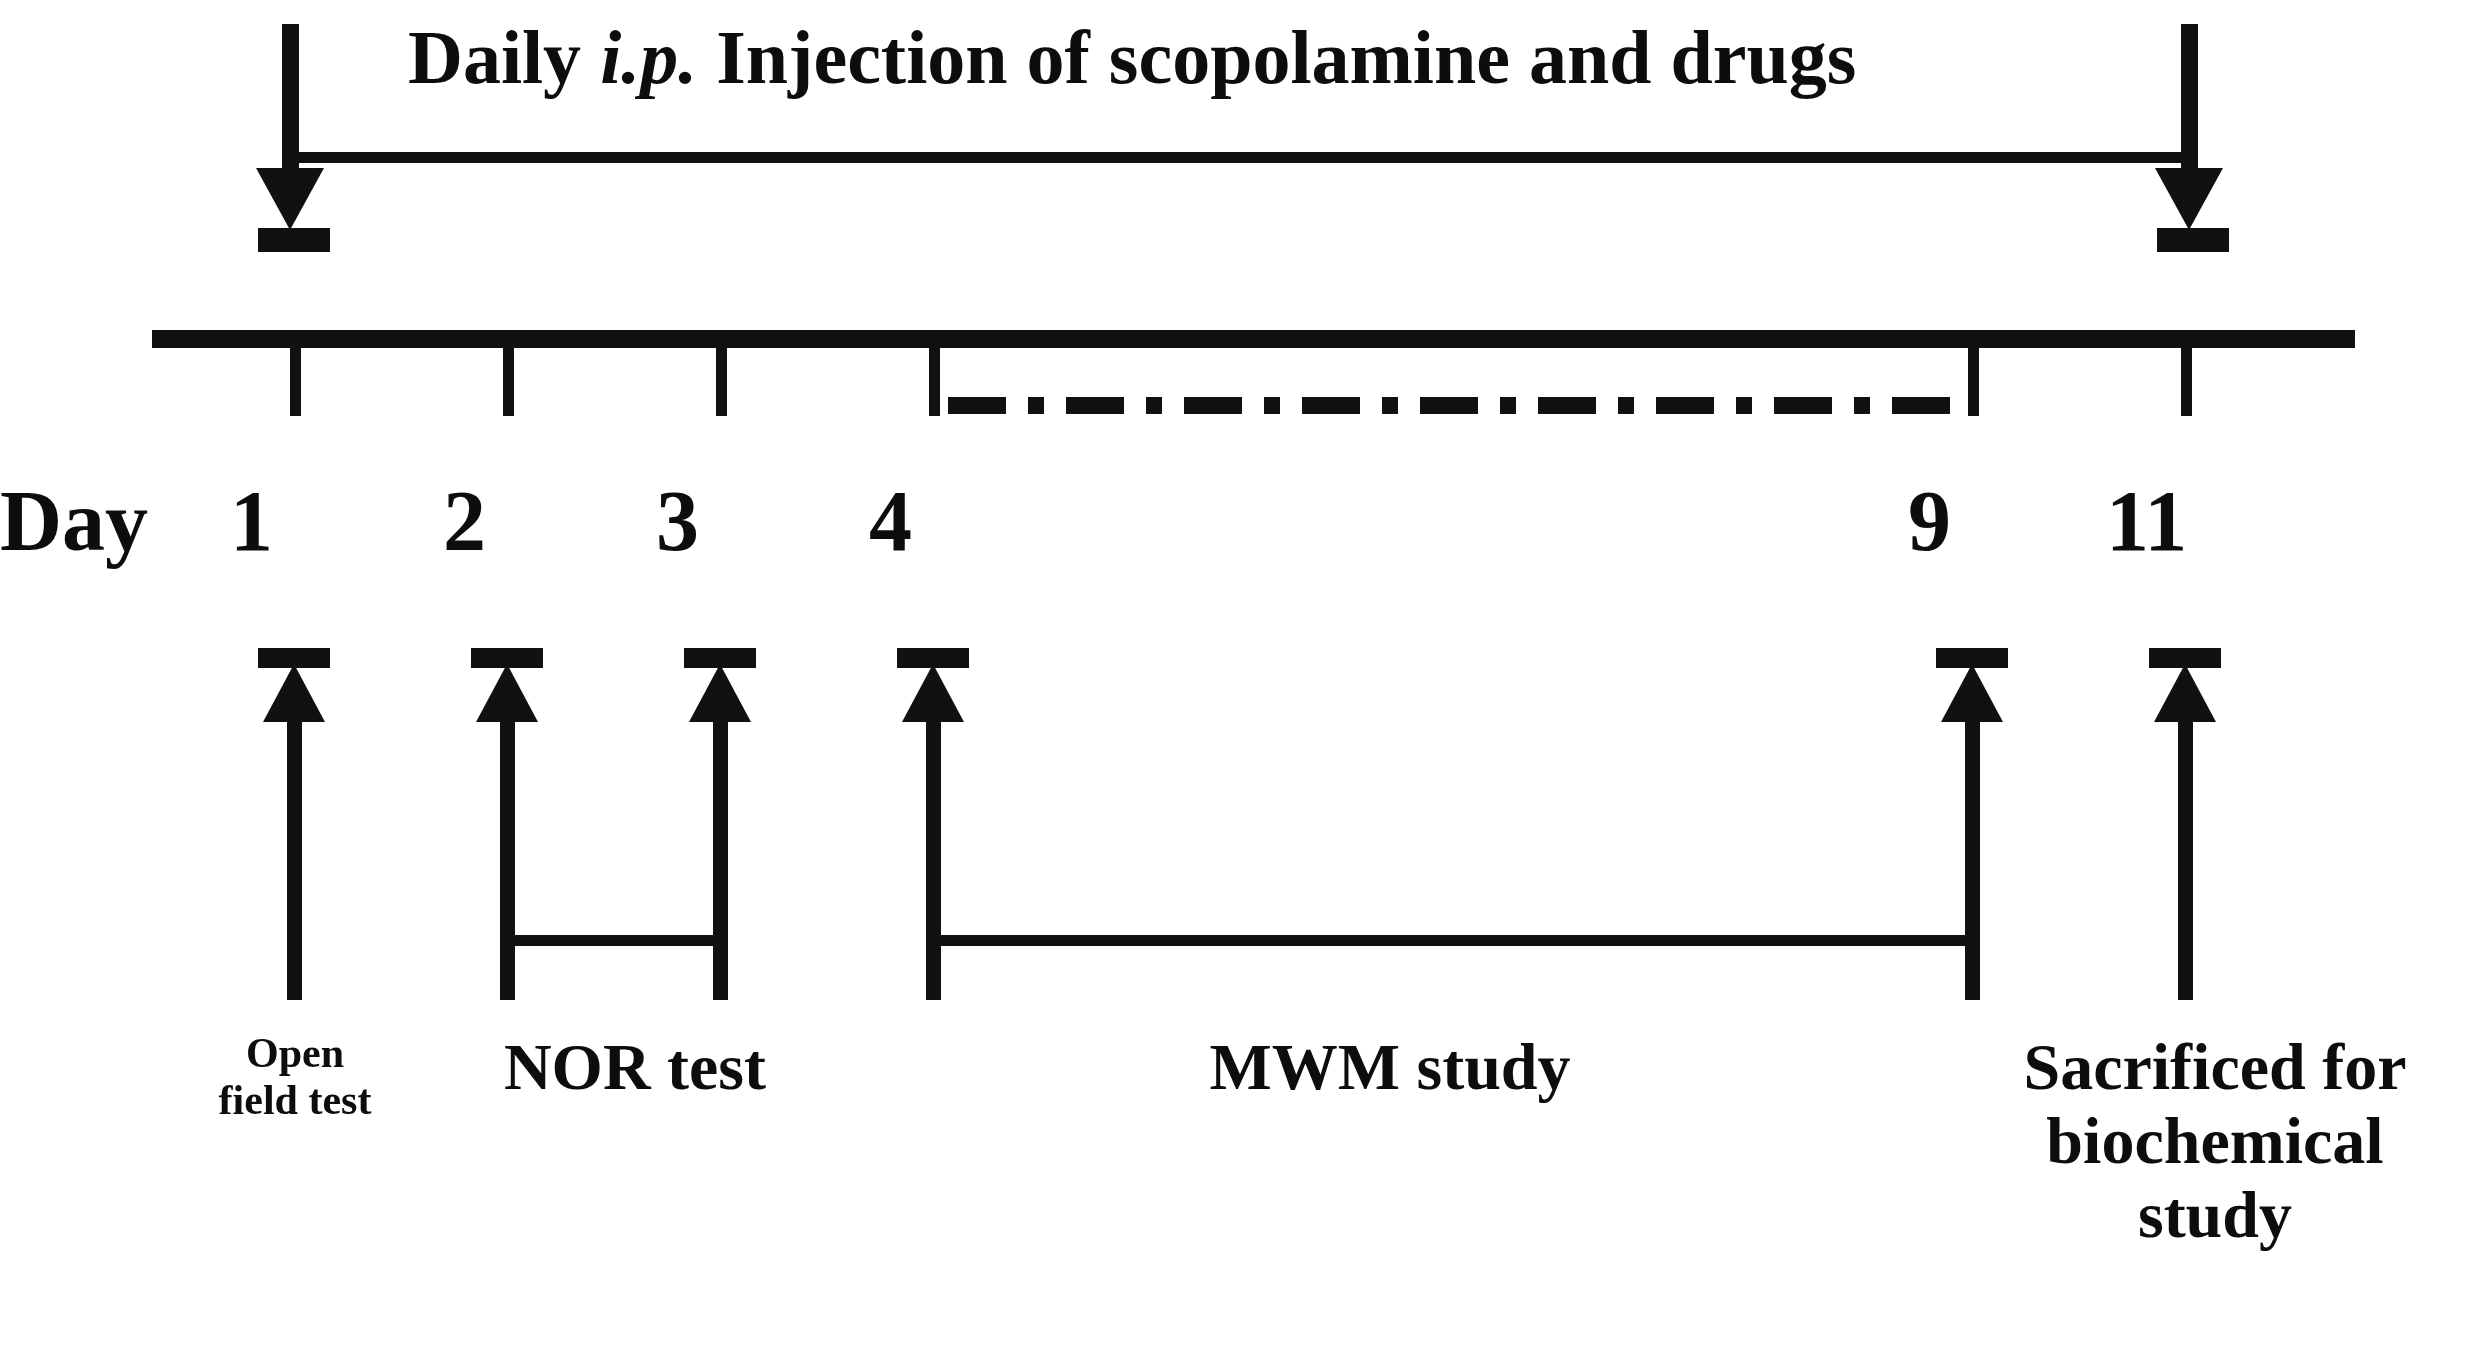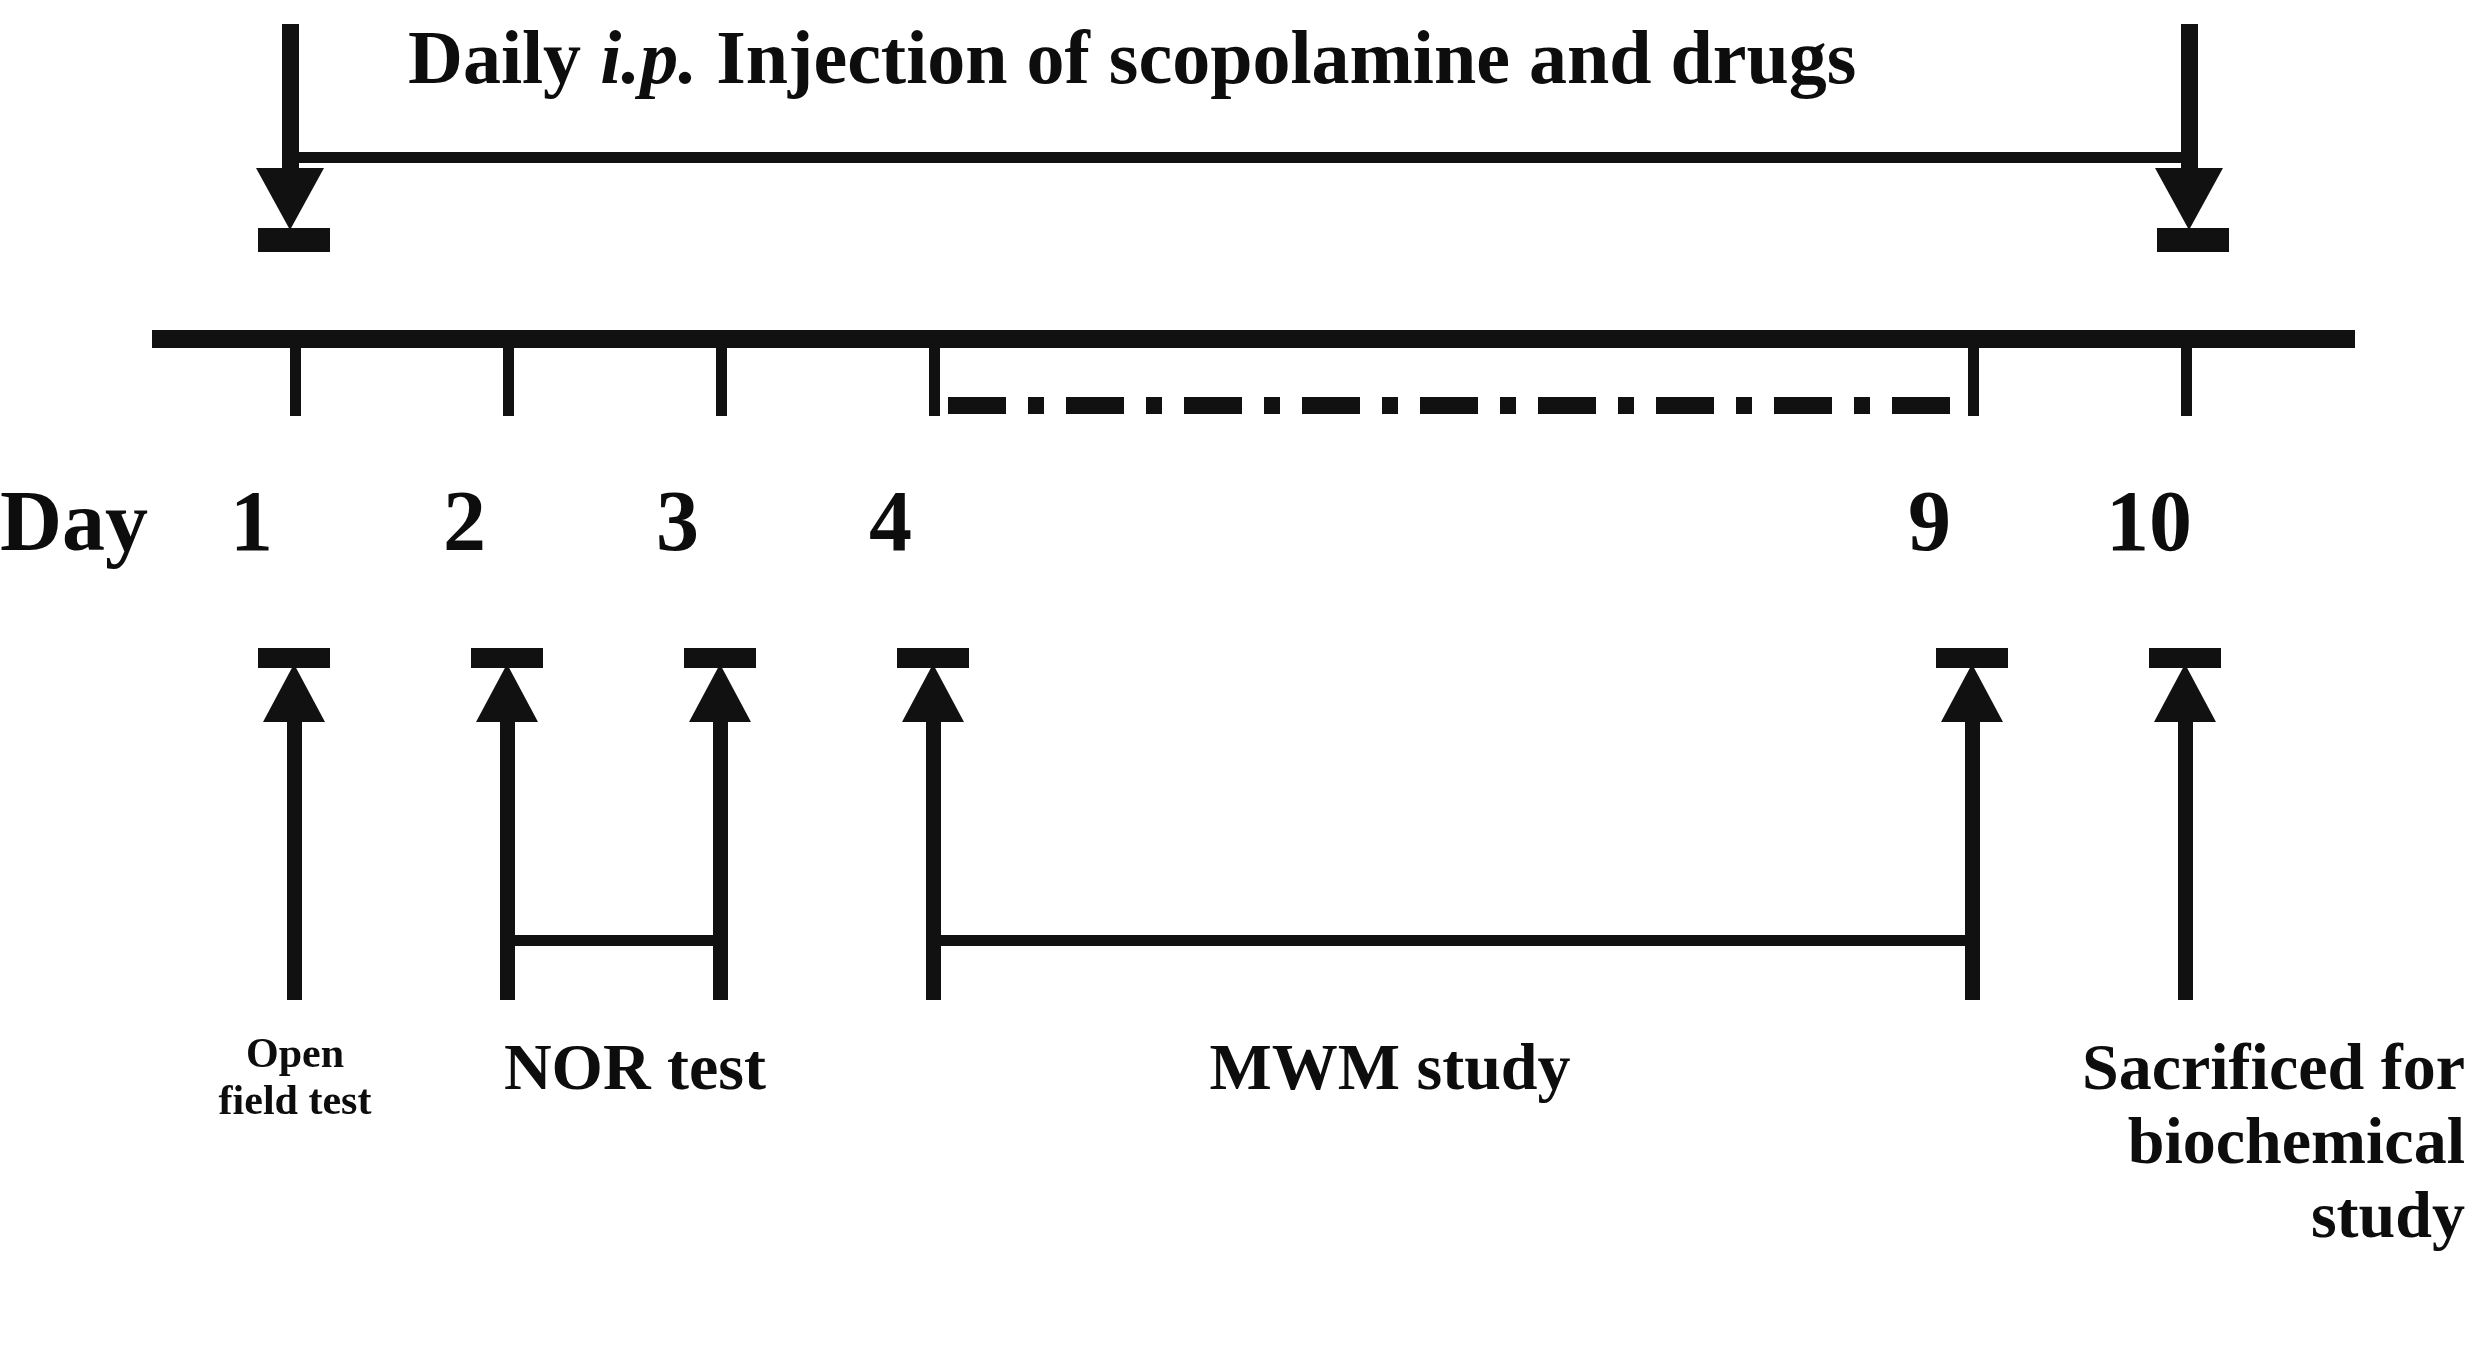--- a/index.html
+++ b/index.html
@@ -79,21 +79,21 @@
   </div>
 
   <div>
     <div class="daylabel" style="left:0px;   top:478px; width:220px; font-size:86px;">Day</div>
 
     <div class="daylabel" style="left:230px;  top:478px; width:130px; font-size:86px;">1</div>
     <div class="daylabel" style="left:443px;  top:478px; width:130px; font-size:86px;">2</div>
     <div class="daylabel" style="left:656px;  top:478px; width:130px; font-size:86px;">3</div>
     <div class="daylabel" style="left:869px;  top:478px; width:130px; font-size:86px;">4</div>
     <div class="daylabel" style="left:1908px; top:478px; width:130px; font-size:86px;">9</div>
-    <div class="daylabel" style="left:2106px; top:478px; width:175px; font-size:86px;">10</div>
+    <div class="daylabel" style="left:2106px; top:478px; width:175px; font-size:86px;">11</div>
   </div>
 
   <div>
 
     <div class="ev-cap" style="left:258px; top:648px; width:72px;"></div>
     <div class="ev-head" style="left:263px; top:664px;"></div>
     <div class="ev-stem" style="left:287px; top:700px; height:300px;"></div>
 
     <div class="ev-cap" style="left:471px; top:648px; width:72px;"></div>
     <div class="ev-head" style="left:476px; top:664px;"></div>
@@ -121,18 +121,18 @@
   </div>
 
   <div>
     <div class="caption" style="left:100px; top:1030px; width:390px; text-align:center; font-size:42px;">Open
 field test</div>
 
     <div class="caption" style="left:455px; top:1030px; width:360px; text-align:center; font-size:66px;">NOR test</div>
 
     <div class="caption" style="left:1110px; top:1030px; width:560px; text-align:center; font-size:66px;">MWM study</div>
 
-    <div class="caption" style="left:1965px; top:1030px; width:500px; text-align:right; font-size:66px;">Sacrificed for
+    <div class="caption" style="left:1965px; top:1030px; width:500px; text-align:center; font-size:66px;">Sacrificed for
 biochemical
 study</div>
   </div>
 
 </div>
 
 </body></html>

